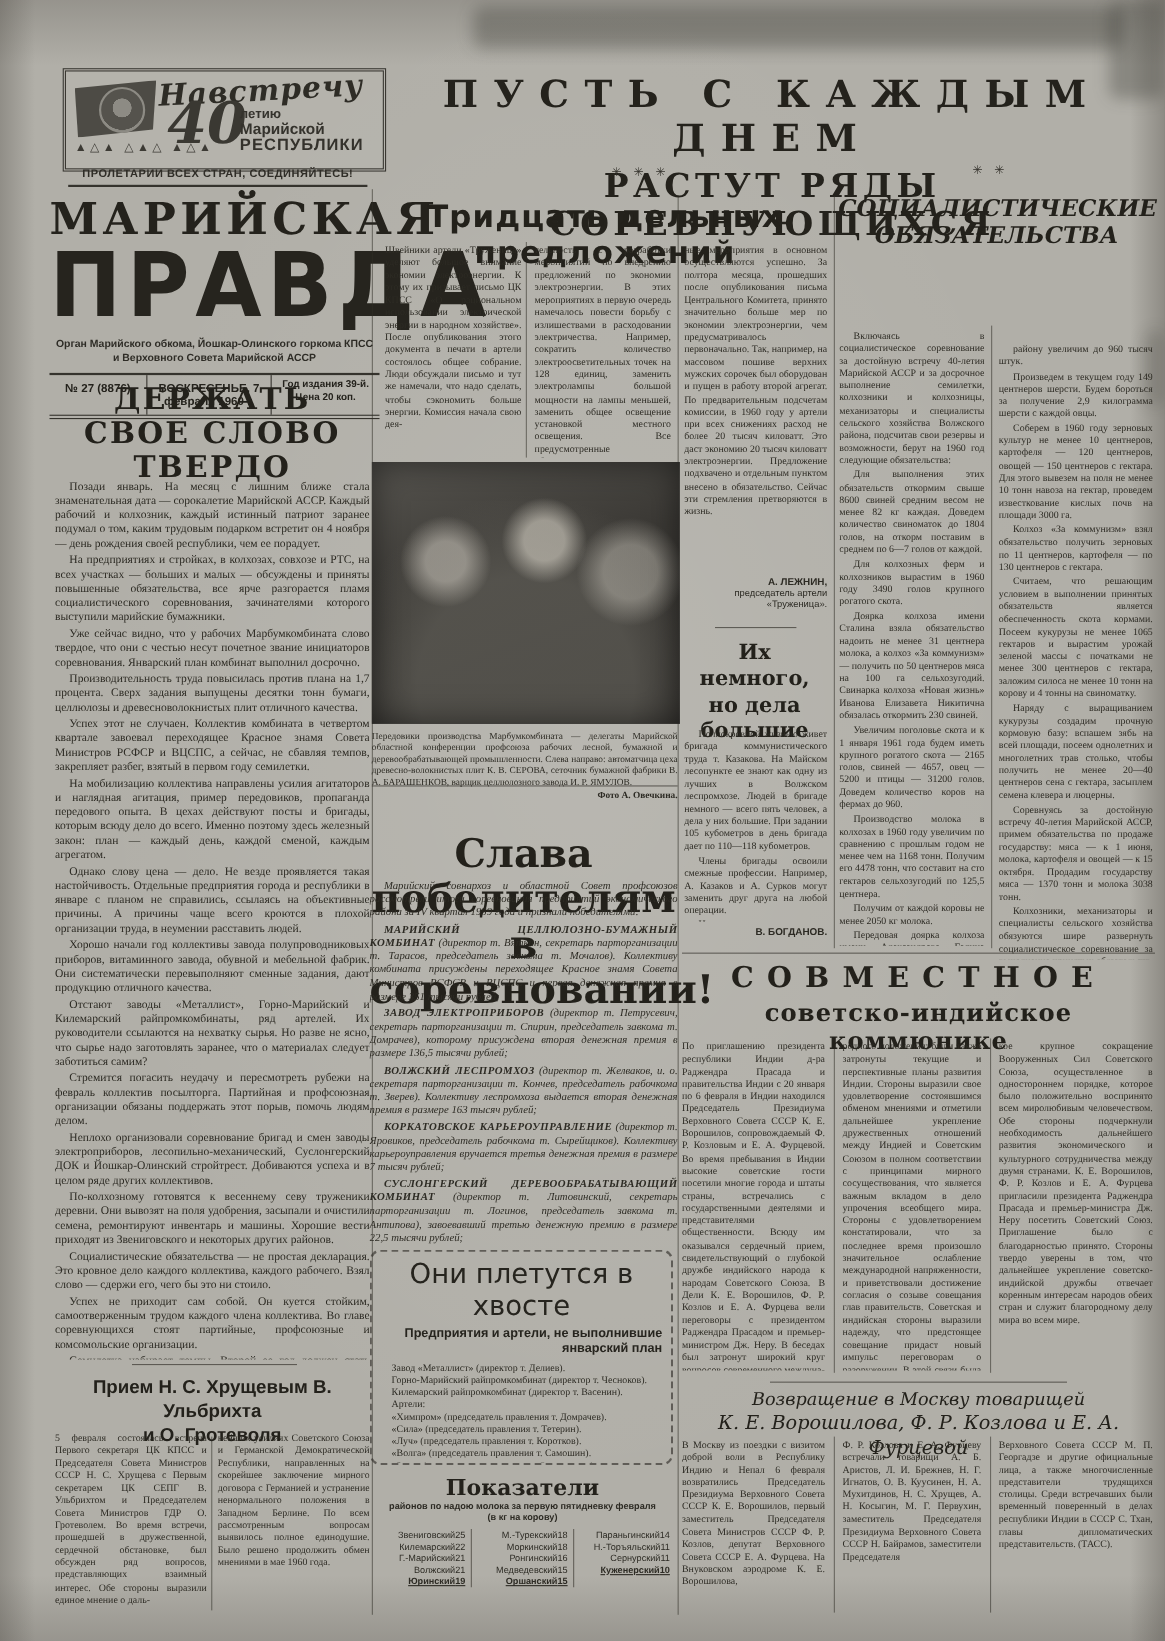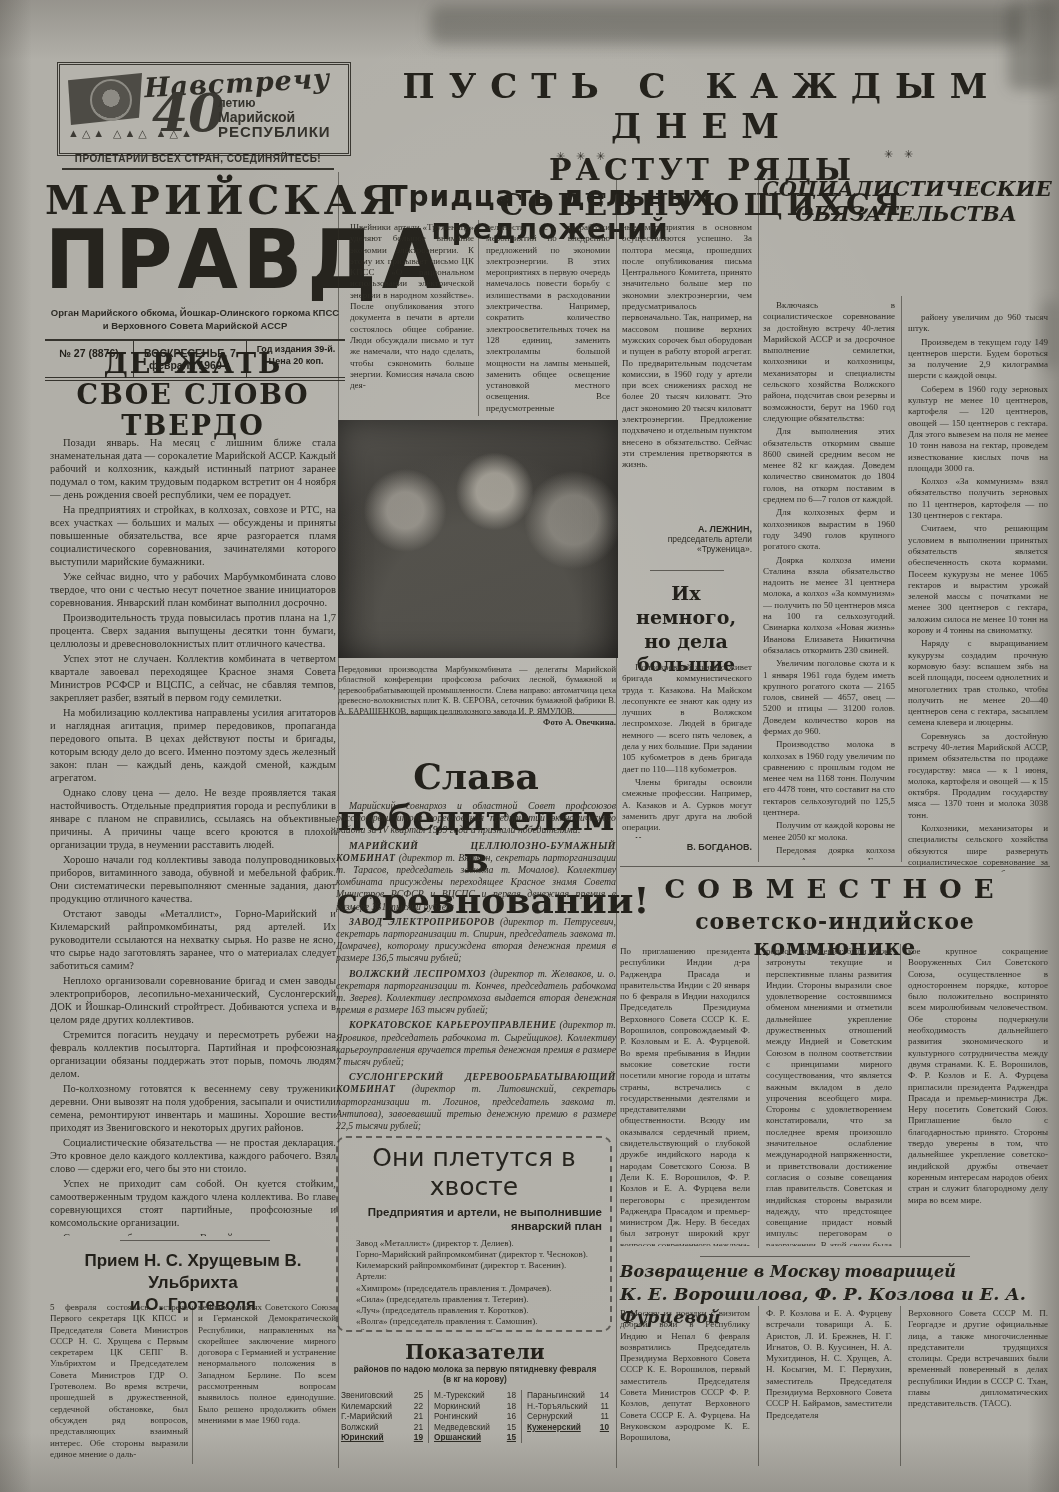--- a/index.html
+++ b/index.html
@@ -65,26 +65,26 @@
   .bold-caps{font-weight:bold;font-style:italic;letter-spacing:.5px;}
   .h-oni{font-family:"DejaVu Sans",sans-serif;font-size:25px;text-align:center;color:#26241e;}
   .h-oni-sub{font-family:"Liberation Sans",sans-serif;font-weight:bold;font-size:11.5px;text-align:right;line-height:1.25;margin-top:4px;color:#26241e;}
   .oni-box{left:336px;top:1136px;width:276px;height:196px;border:2px dashed rgba(52,49,43,.65);border-radius:10px;padding:5px 8px;box-sizing:border-box;overflow:hidden;}
   .oni-item{font-size:9px;line-height:11.2px;text-indent:10px;color:#2d2b24;}
   .h-pok{font-family:"DejaVu Serif",serif;font-weight:bold;font-size:20px;text-align:center;color:#23211b;}
   .pok-sub{font-family:"Liberation Sans",sans-serif;font-weight:bold;font-size:8.3px;text-align:center;color:#2d2b24;}
   .pok-table{display:flex;margin-top:6px;font-family:"Liberation Sans",sans-serif;font-size:8.3px;color:#2d2b24;}
   .pok-col{flex:1;padding:0 5px;}
   .pok-col + .pok-col{border-left:1px solid rgba(48,45,39,.6);}
-  .pok-row{display:flex;justify-content:space-between;line-height:10.6px;}
+  .pok-row{display:flex;justify-content:flex-end;line-height:10.6px;}
   .pok-bold{font-weight:bold;text-decoration:underline;}
   .h-sovm1{font-family:"DejaVu Serif",serif;font-weight:bold;font-size:26px;letter-spacing:12px;text-align:center;color:#23211b;}
   .h-sovm2{font-family:"DejaVu Serif",serif;font-weight:bold;font-size:22px;letter-spacing:1px;text-align:center;color:#23211b;margin-top:4px;}
   .h-priem{font-family:"Liberation Sans",sans-serif;font-weight:bold;font-size:17px;text-align:center;line-height:1.3;color:#23211b;}
-  .h-vozvr{font-family:"DejaVu Serif",serif;font-weight:bold;font-style:italic;text-align:left;color:#23211b;line-height:1.3;}
+  .h-vozvr{font-family:"DejaVu Serif",serif;font-weight:normal;font-style:italic;text-align:center;color:#23211b;line-height:1.3;}
   .h-vozvr .l1{font-size:16px;}
   .h-vozvr .l2{font-size:17.5px;}
   .photo{left:338px;top:420px;width:280px;height:238px;
     background:
       radial-gradient(circle at 24% 38%, rgba(205,200,190,.55) 0 7%, rgba(0,0,0,0) 16%),
       radial-gradient(circle at 56% 30%, rgba(215,210,198,.6) 0 8%, rgba(0,0,0,0) 17%),
       radial-gradient(circle at 84% 42%, rgba(190,186,176,.5) 0 9%, rgba(0,0,0,0) 18%),
       radial-gradient(circle at 50% 85%, rgba(90,88,82,.8) 0 40%, rgba(0,0,0,0) 70%),
       linear-gradient(160deg,#55534e 0%,#3b3935 45%,#2e2c29 100%);
     box-shadow:inset 0 0 30px rgba(0,0,0,.5);}
@@ -158,22 +158,22 @@
   <div class="abs jtext sz-main" style="left:50px;top:436px;width:286px;height:800px;">
     <p class="para">Позади январь. На месяц с лишним ближе стала знаменательная дата — сорокалетие Марийской АССР. Каждый рабочий и колхозник, каждый истинный патриот заранее подумал о том, каким трудовым подарком встретит он 4 ноября — день рождения своей республики, чем ее порадует.</p>
     <p class="para">На предприятиях и стройках, в колхозах, совхозе и РТС, на всех участках — больших и малых — обсуждены и приняты повышенные обязательства, все ярче разгорается пламя социалистического соревнования, зачинателями которого выступили марийские бумажники.</p>
     <p class="para">Уже сейчас видно, что у рабочих Марбумкомбината слово твердое, что они с честью несут почетное звание инициаторов соревнования. Январский план комбинат выполнил досрочно.</p>
     <p class="para">Производительность труда повысилась против плана на 1,7 процента. Сверх задания выпущены десятки тонн бумаги, целлюлозы и древесноволокнистых плит отличного качества.</p>
     <p class="para">Успех этот не случаен. Коллектив комбината в четвертом квартале завоевал переходящее Красное знамя Совета Министров РСФСР и ВЦСПС, а сейчас, не сбавляя темпов, закрепляет разбег, взятый в первом году семилетки.</p>
     <p class="para">На мобилизацию коллектива направлены усилия агитаторов и наглядная агитация, пример передовиков, пропаганда передового опыта. В цехах действуют посты и бригады, которым всюду дело до всего. Именно поэтому здесь железный закон: план — каждый день, каждой сменой, каждым агрегатом.</p>
     <p class="para">Однако слову цена — дело. Не везде проявляется такая настойчивость. Отдельные предприятия города и республики в январе с планом не справились, ссылаясь на объективные причины. А причины чаще всего кроются в плохой организации труда, в неумении расставить людей.</p>
     <p class="para">Хорошо начали год коллективы завода полупроводниковых приборов, витаминного завода, обувной и мебельной фабрик. Они систематически перевыполняют сменные задания, дают продукцию отличного качества.</p>
     <p class="para">Отстают заводы «Металлист», Горно-Марийский и Килемарский райпромкомбинаты, ряд артелей. Их руководители ссылаются на нехватку сырья. Но разве не ясно, что сырье надо заготовлять заранее, что о материалах следует заботиться самим?</p>
+    <p class="para">Стремится погасить неудачу и пересмотреть рубежи на февраль коллектив посылторга. Партийная и профсоюзная организации обязаны поддержать этот порыв, помочь людям делом.</p>
     <p class="para">Неплохо организовали соревнование бригад и смен заводы электроприборов, лесопильно-механический, Суслонгерский ДОК и Йошкар-Олинский стройтрест. Добиваются успеха и в целом ряде других коллективов.</p>
-    <p class="para">Стремится погасить неудачу и пересмотреть рубежи на февраль коллектив посылторга. Партийная и профсоюзная организации обязаны поддержать этот порыв, помочь людям делом.</p>
     <p class="para">По-колхозному готовятся к весеннему севу труженики деревни. Они вывозят на поля удобрения, засыпали и очистили семена, ремонтируют инвентарь и машины. Хорошие вести приходят из Звениговского и некоторых других районов.</p>
     <p class="para">Социалистические обязательства — не простая декларация. Это кровное дело каждого коллектива, каждого рабочего. Взял слово — сдержи его, чего бы это ни стоило.</p>
     <p class="para">Успех не приходит сам собой. Он куется стойким, самоотверженным трудом каждого члена коллектива. Во главе соревнующихся стоят партийные, профсоюзные и комсомольские организации.</p>
     <p class="para">Семилетка набирает темпы. Второй ее год должен стать годом новых замечательных побед. Пусть же с каждым днем растут ряды соревнующихся за достойную встречу 40-летия родной республики!</p>
   </div>
   <div class="hrule" style="left:120px;top:1240px;width:150px;"></div>
 
   <div class="abs h-priem" style="left:50px;top:1250px;width:286px;">
     <div>Прием Н. С. Хрущевым В. Ульбрихта</div>
     <div>и О. Гротеволя</div>

